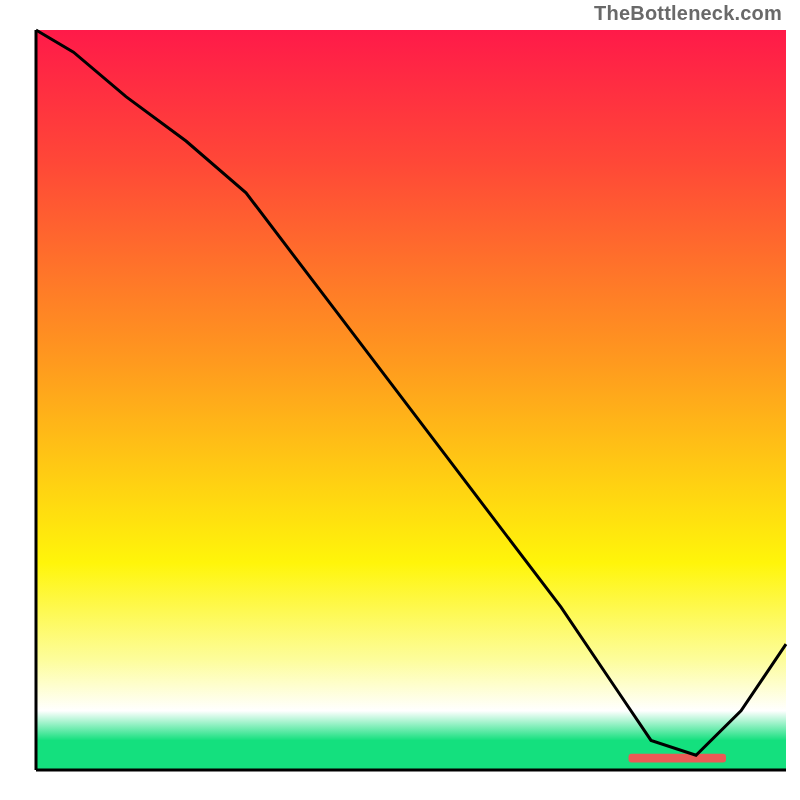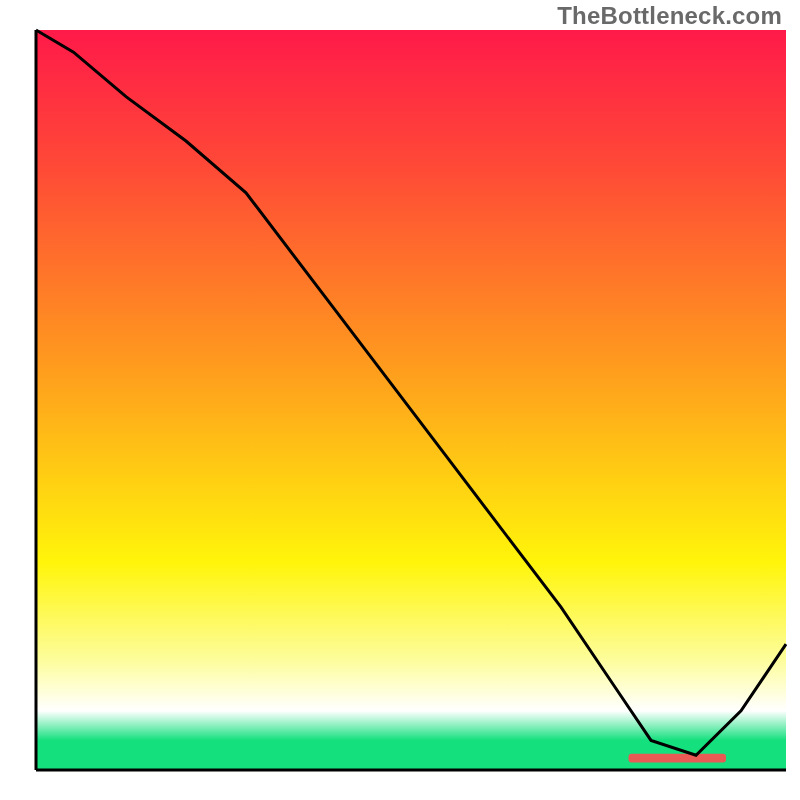--- a/index.html
+++ b/index.html
@@ -13,21 +13,21 @@
   }
   #wrap {
     position: relative;
     width: 800px;
     height: 800px;
   }
   #attribution {
     position: absolute;
     top: 2px;
     right: 18px;
-    font-size: 24px;
+    font-size: 20px;
     font-weight: 600;
     color: #696969;
     letter-spacing: 0.2px;
   }
   svg {
     position: absolute;
     top: 0;
     left: 0;
   }
 </style>

